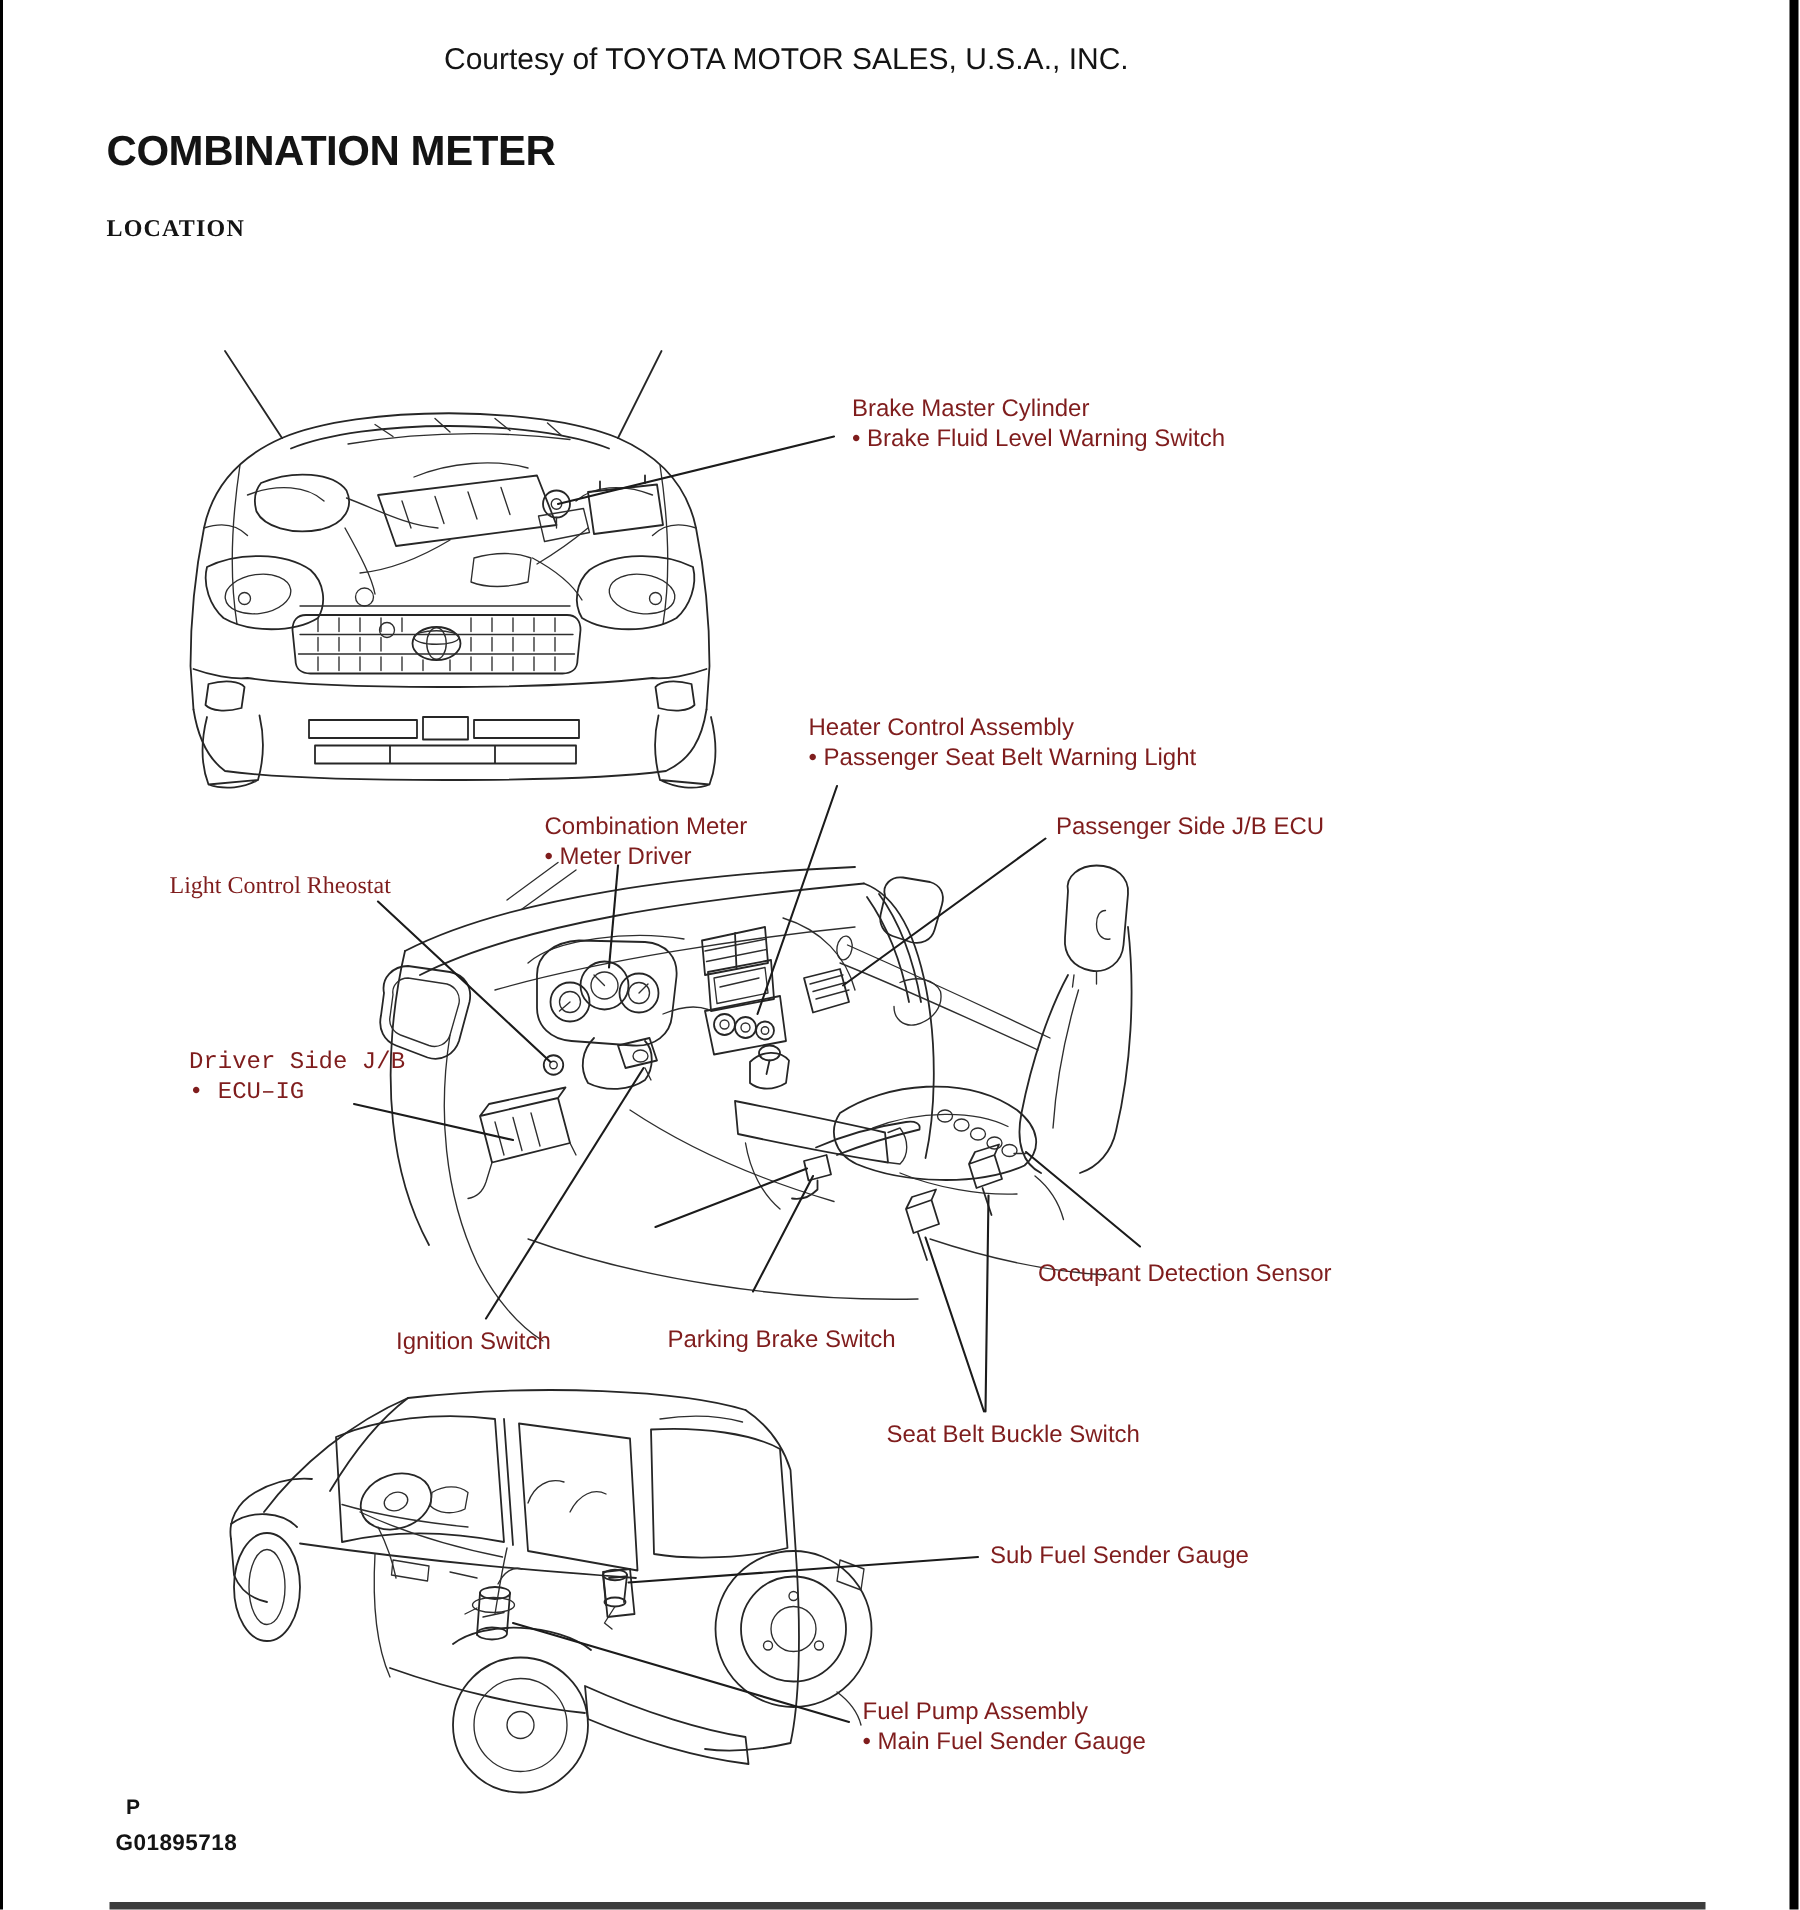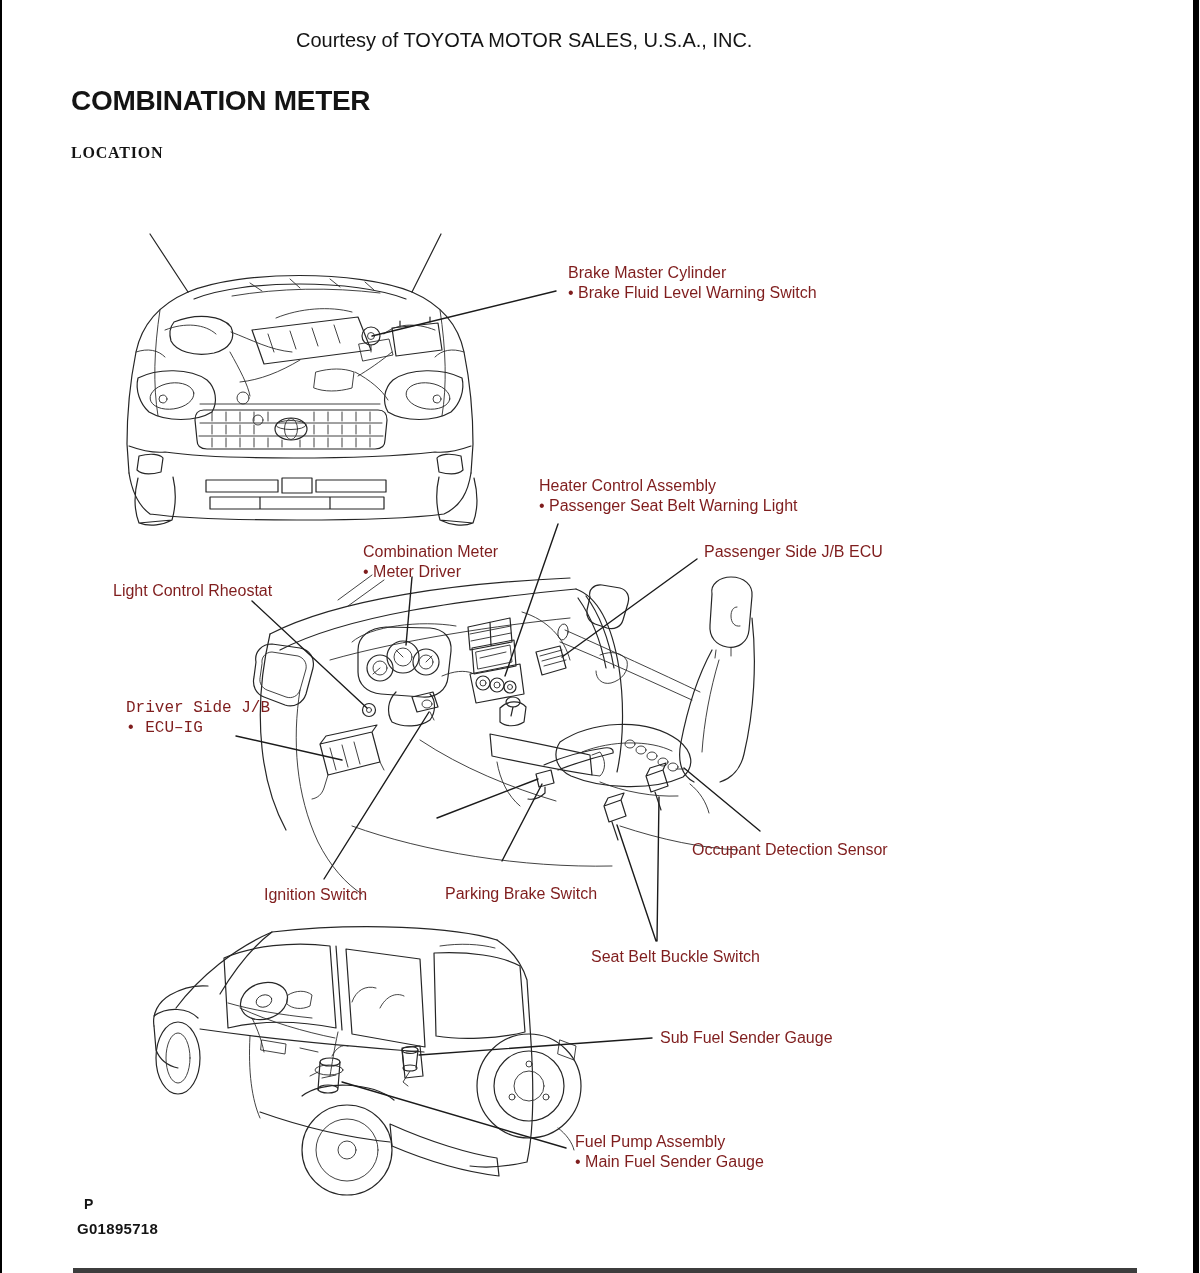--- a/index.html
+++ b/index.html
@@ -14,21 +14,21 @@
   #courtesy{left:296px;top:29px;font-weight:normal;font-size:20px;white-space:nowrap;}
   #title{left:71px;top:85px;font-weight:bold;font-size:28px;letter-spacing:-0.3px;white-space:nowrap;margin:0;}
   #section{left:71px;top:144px;font-family:"Liberation Serif",serif;font-weight:bold;font-size:16px;
            letter-spacing:0.8px;white-space:nowrap;margin:0;}
   
   .co{position:absolute;font-size:16px;line-height:20px;color:#7f1d1d;white-space:nowrap;}
   #co-brake{left:568px;top:263px;}
   #co-heater{left:516px;top:476px;margin-left:23px;}
   #co-combmeter{left:363px;top:542px;}
   #co-passjb{left:704px;top:542px;}
-  #co-rheostat{left:113px;top:581px;}
+  #co-rheostat{left:113px;top:581px;font-family:Liberation Serif, serif;}
   #co-driverjb{left:126px;top:698px;font-family:Liberation Mono, monospace;}
   #co-occupant{left:692px;top:840px;}
   #co-parkbrake{left:445px;top:866px;margin-top:18px;}
   #co-ignition{left:264px;top:885px;text-align:right;}
   #co-buckle{left:591px;top:947px;}
   #co-subfuel{left:660px;top:1028px;}
   #co-fuelpump{left:575px;top:1132px;}
   
   #foot-p{left:84px;top:1196px;font-weight:bold;font-size:14px;}
   #foot-id{left:77px;top:1220px;font-weight:bold;font-size:15px;letter-spacing:0.3px;}

